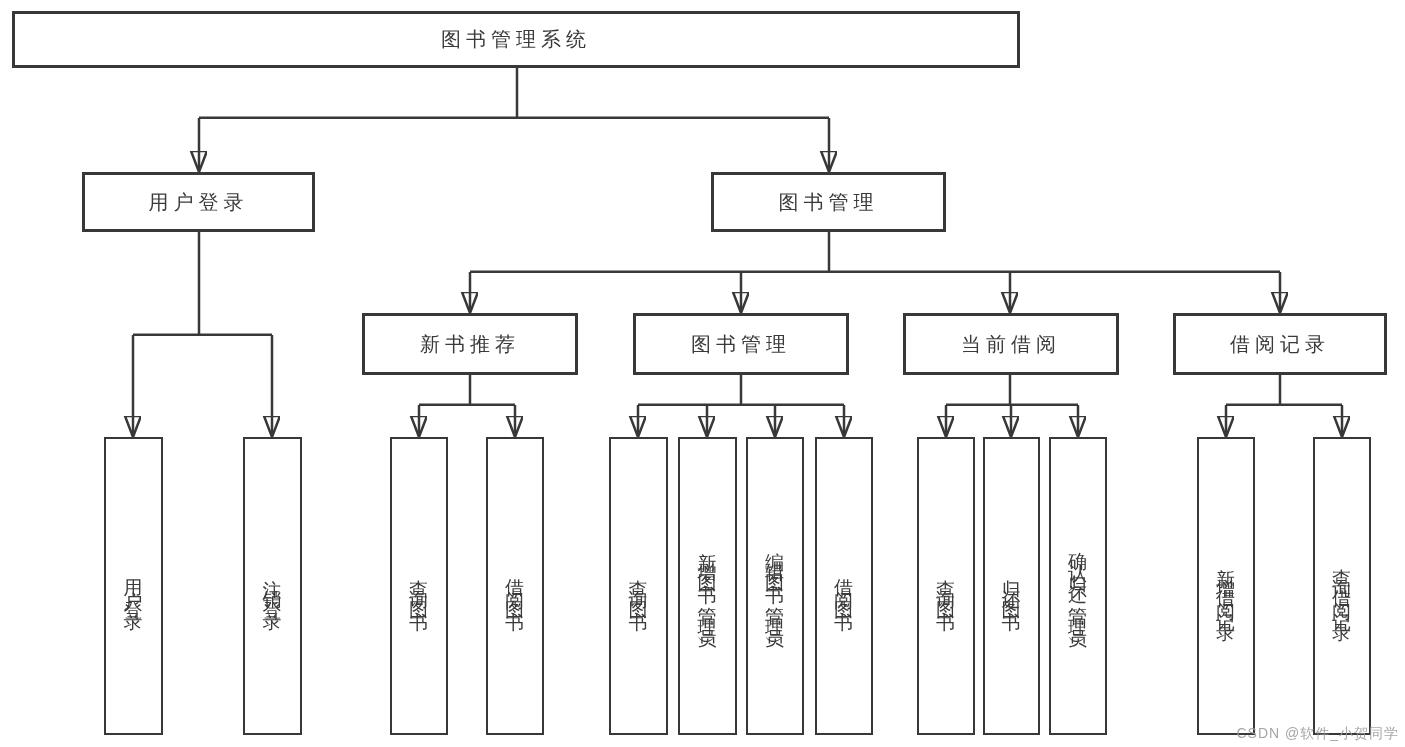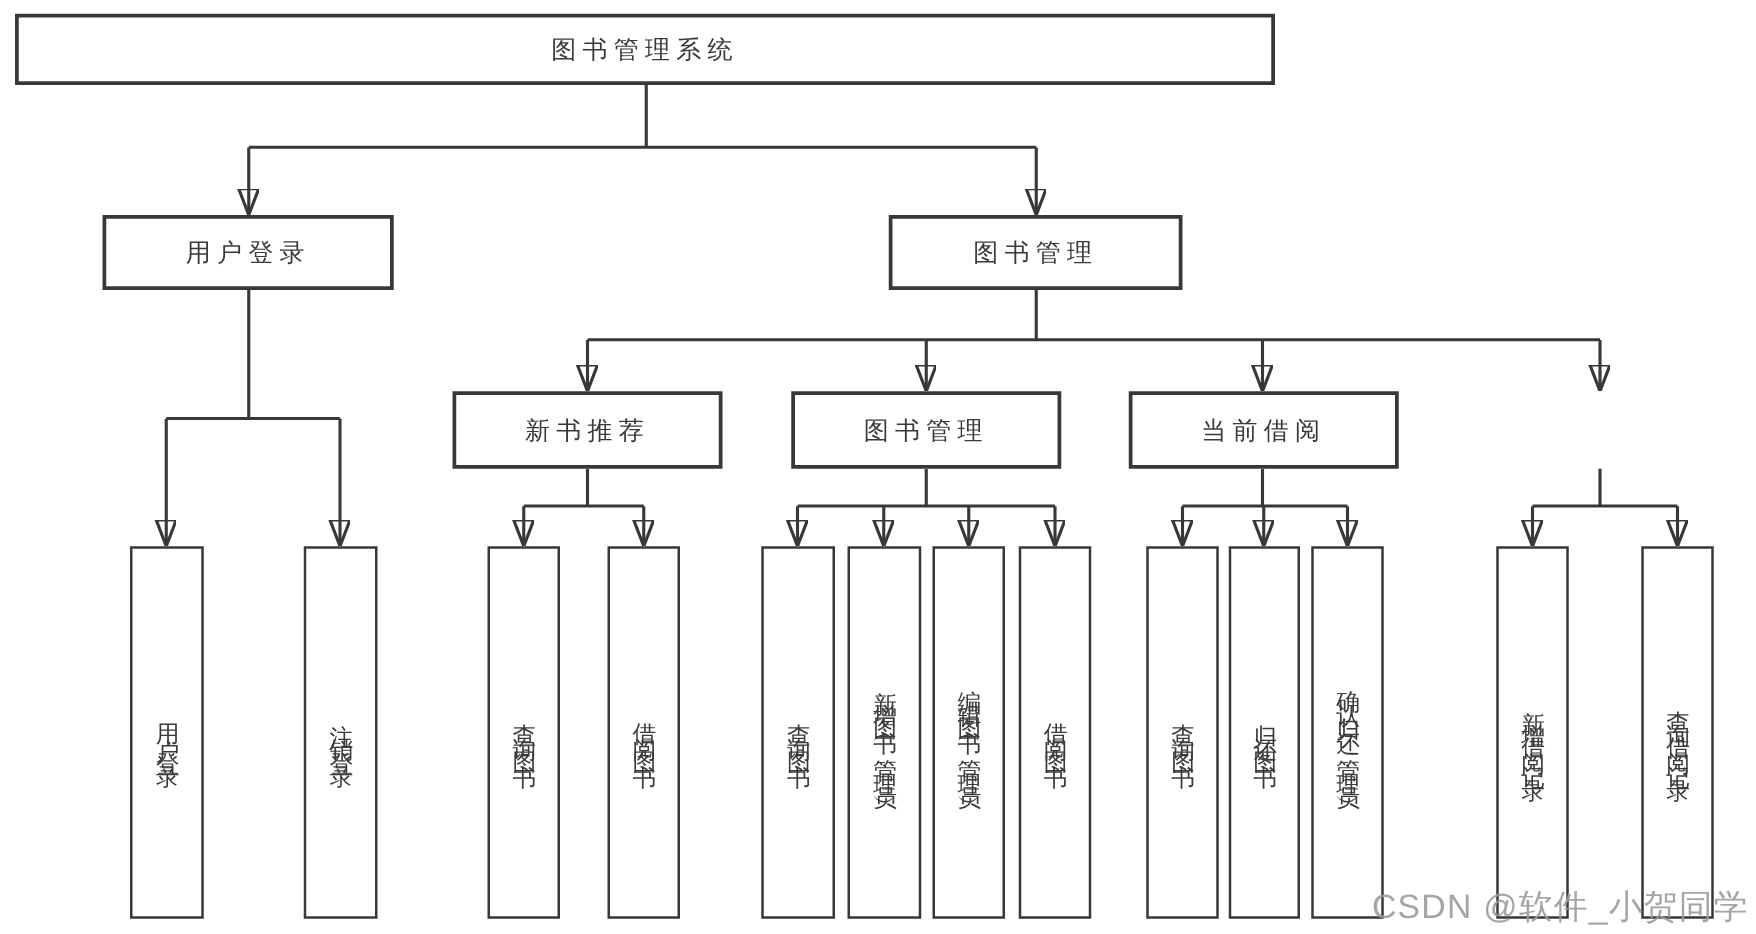--- a/index.html
+++ b/index.html
@@ -74,21 +74,21 @@
   .lf-3d { left: 815px;  width: 58px; }
   .lf-4a { left: 917px;  width: 58px; }
   .lf-4b { left: 983px;  width: 57px; }
   .lf-4c { left: 1049px; width: 58px; }
   .lf-5a { left: 1197px; width: 58px; }
   .lf-5b { left: 1313px; width: 58px; }
   .watermark {
     position: absolute;
     right: 6px;
     bottom: 4px;
-    font-size: 27px;
+    font-size: 14px;
     letter-spacing: 1px;
     color: rgba(155, 155, 155, 0.9);
     z-index: 10;
     white-space: nowrap;
     text-align: right;
   }
 </style>
 </head>
 <body>
 
@@ -150,20 +150,23 @@
 
   <div class="box l3 l3-rec">
     <span>新书推荐</span>
   </div>
   <div class="box l3 l3-borrow">
     <span>图书管理</span>
   </div>
   <div class="box l3 l3-current">
     <span>当前借阅</span>
   </div>
+  <div class="box l3 l3-records">
+    <span>借阅记录</span>
+  </div>
 
   <div class="leaf lf-1a">
     <span class="vtext">用户登录</span>
   </div>
   <div class="leaf lf-1b">
     <span class="vtext">注销登录</span>
   </div>
 
   <div class="leaf lf-2a">
     <span class="vtext">查询图书</span>

